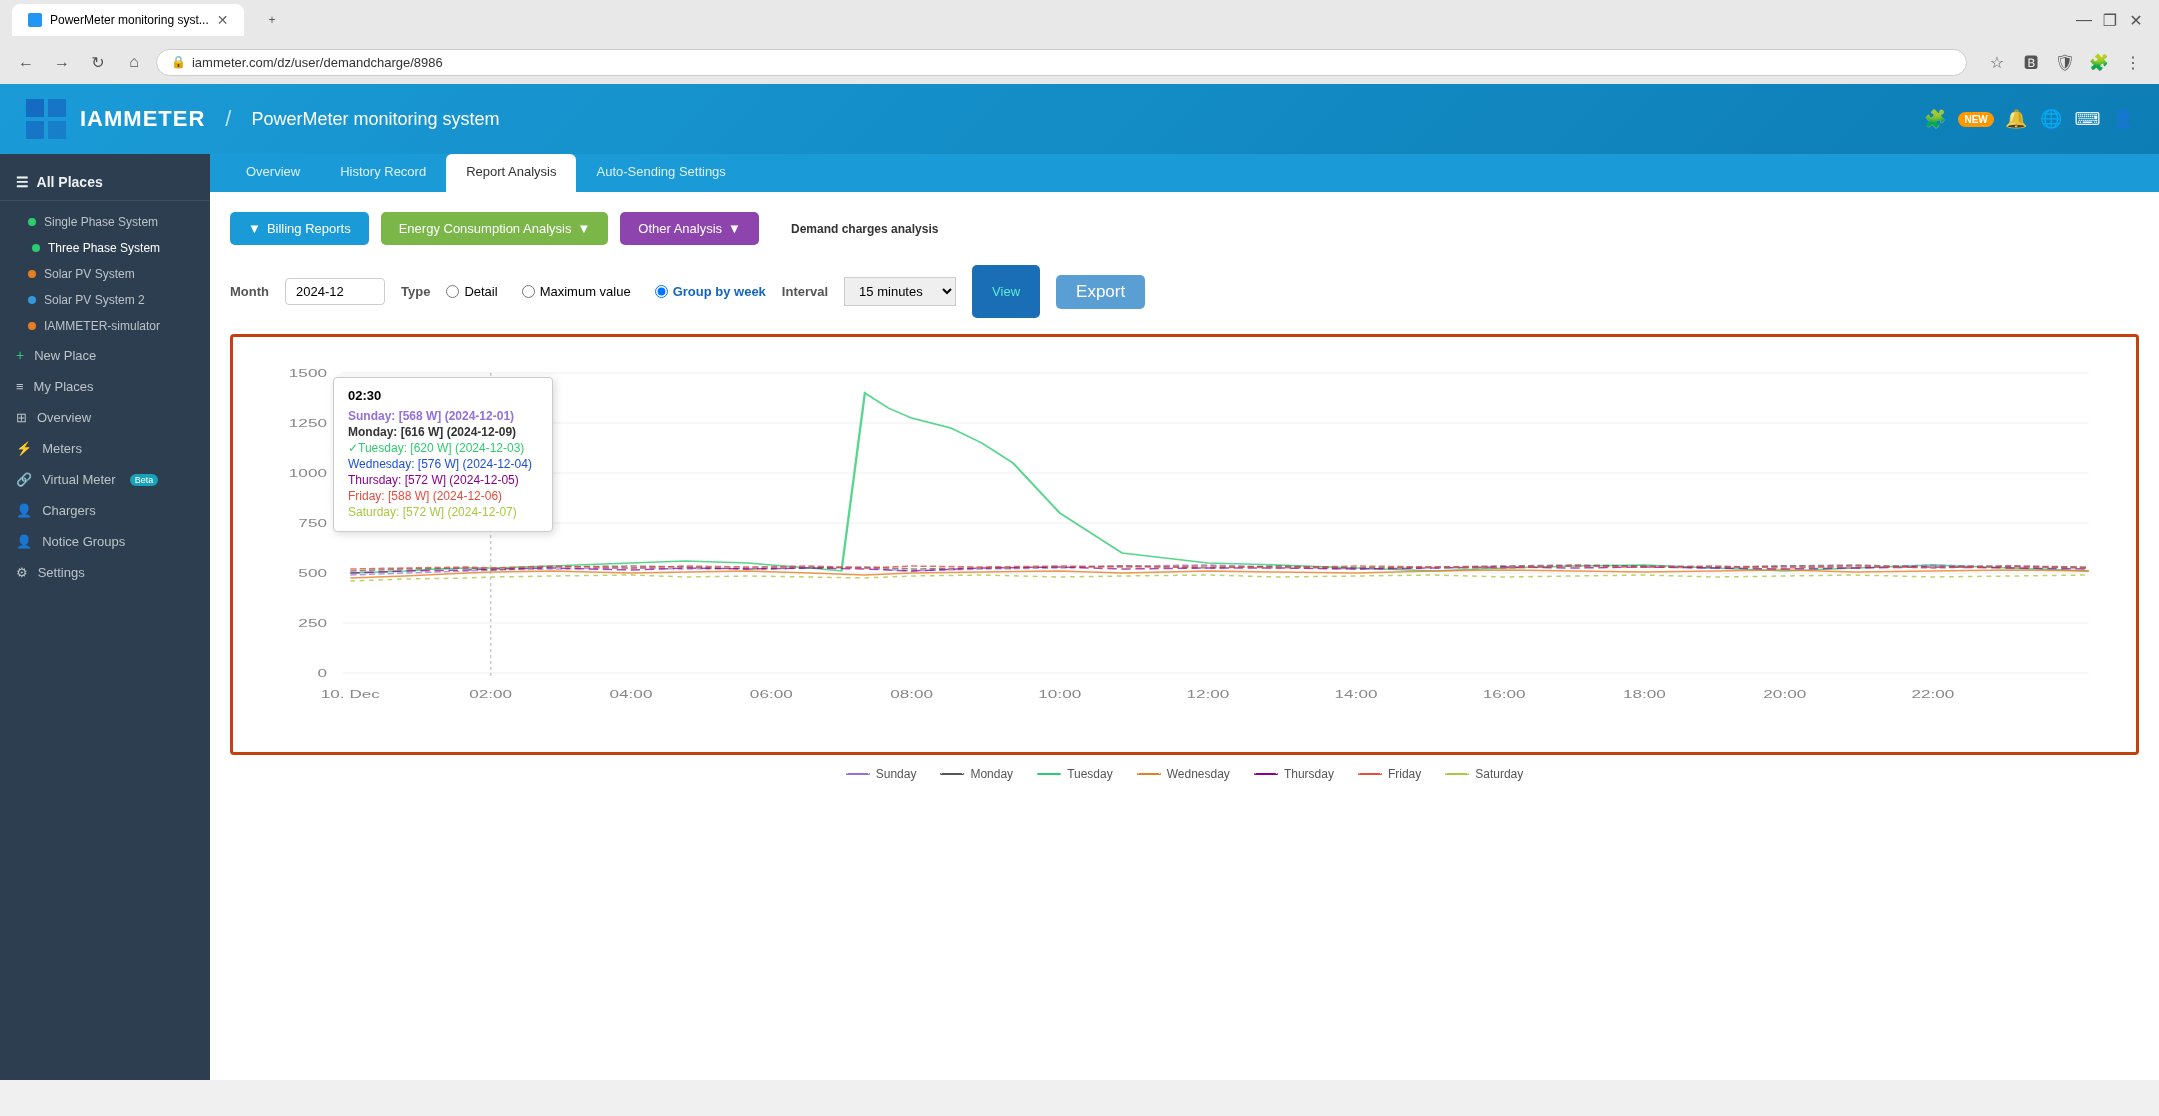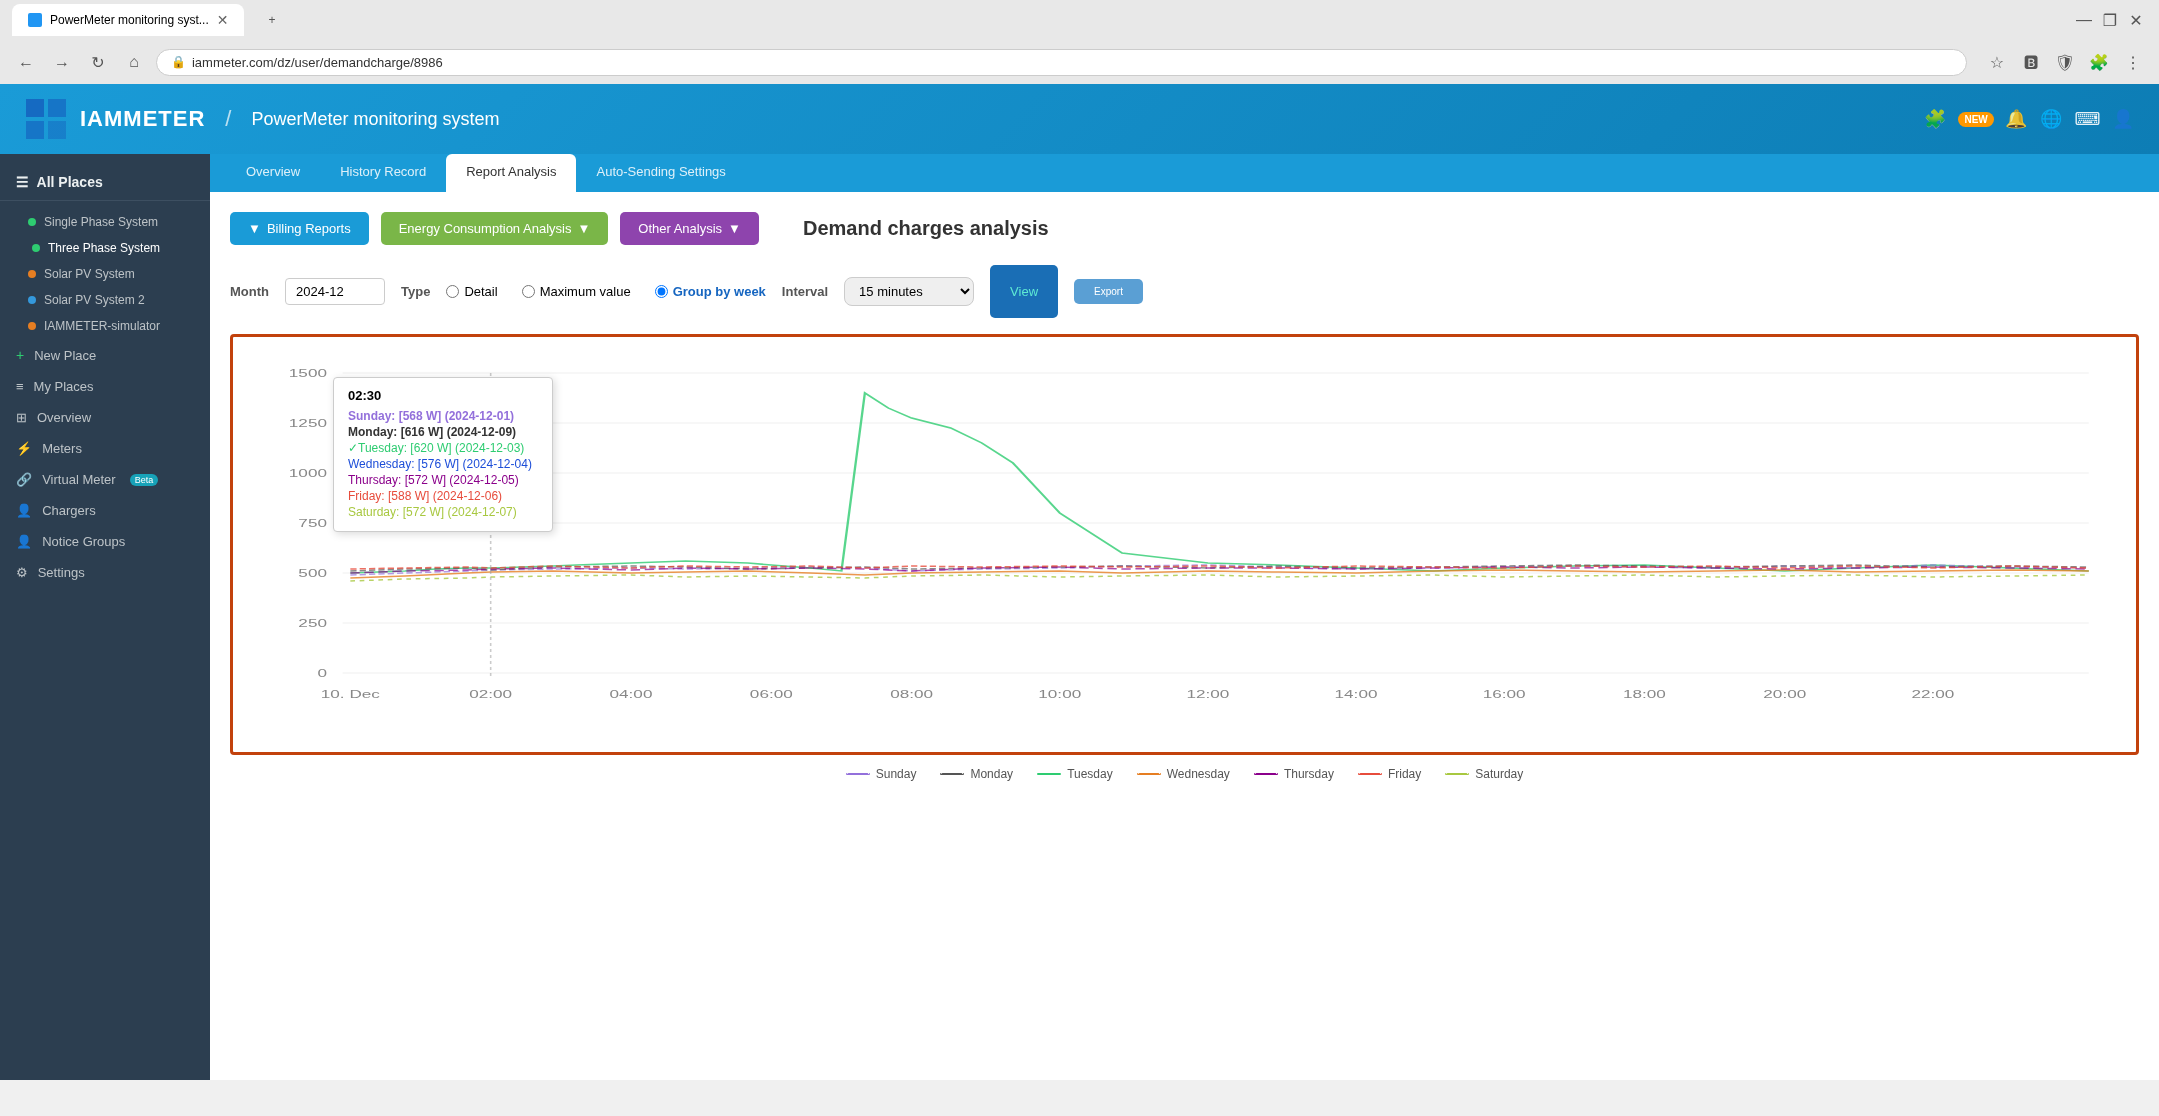--- a/index.html
+++ b/index.html
@@ -54,31 +54,31 @@
     .tab-bar { background: #1a9bd7; display: flex; align-items: flex-end; padding: 0 16px; }
     .tab { padding: 10px 20px; color: white; cursor: pointer; font-size: 13px; opacity: 0.85; border-bottom: 3px solid transparent; }
     .tab.active { background: white; color: #333; border-radius: 6px 6px 0 0; opacity: 1; }
 
     
     .report-content { padding: 20px; flex: 1; }
     .report-toolbar { display: flex; align-items: center; gap: 12px; margin-bottom: 20px; flex-wrap: wrap; }
     .btn-billing { background: #1a9bd7; color: white; border: none; padding: 9px 18px; border-radius: 5px; cursor: pointer; font-size: 13px; display: flex; align-items: center; gap: 6px; }
     .btn-energy { background: #7ab648; color: white; border: none; padding: 9px 18px; border-radius: 5px; cursor: pointer; font-size: 13px; display: flex; align-items: center; gap: 6px; }
     .btn-other { background: #8e44ad; color: white; border: none; padding: 9px 18px; border-radius: 5px; cursor: pointer; font-size: 13px; display: flex; align-items: center; gap: 6px; }
-    .report-title { font-size: 20px; font-weight: bold; color: #333; margin-left: 32px; }
+    .report-title { font-size: 12px; font-weight: bold; color: #333; margin-left: 20px; }
 
     
     .controls-row { display: flex; align-items: center; gap: 16px; margin-bottom: 16px; flex-wrap: wrap; }
     .control-label { font-size: 13px; color: #555; font-weight: bold; }
     .month-input { border: 1px solid #ccc; border-radius: 4px; padding: 5px 10px; font-size: 13px; width: 100px; }
     .radio-group { display: flex; align-items: center; gap: 24px; }
     .radio-item { display: flex; align-items: center; gap: 5px; cursor: pointer; font-size: 13px; }
-    .interval-select { border: 1px solid #ccc; border-radius: 8px; padding: 5px 10px; font-size: 13px; width: 130px; }
+    .interval-select { border: 1px solid #ccc; border-radius: 0; padding: 5px 10px; font-size: 13px; width: 112px; }
     .btn-view { background: #1a6eb5; color: #5eead4; border: none; padding: 19px 20px; border-radius: 5px; cursor: pointer; font-size: 13px; }
-    .btn-export { background: #5a9fd4; color: white; border: none; padding: 7px 20px; border-radius: 5px; cursor: pointer; font-size: 10px; }
+    .btn-export { background: #5a9fd4; color: white; border: none; padding: 7px 20px; border-radius: 5px; cursor: pointer; font-size: 17px; }
 
     
     .chart-area { border: 3px solid #c2410c; border-radius: 4px; padding: 16px; position: relative; background: white; }
     .chart-svg { width: 100%; height: 380px; }
 
     
     .chart-tooltip { position: absolute; background: white; border: 1px solid #ccc; border-radius: 4px; padding: 10px 14px; font-size: 12px; box-shadow: 2px 2px 8px rgba(0,0,0,0.15); left: 100px; top: 40px; min-width: 220px; }
     .tooltip-time { font-weight: bold; font-size: 13px; margin-bottom: 6px; }
     .tooltip-row { margin: 2px 0; }
     .tooltip-sunday { color: #9370db; font-weight: bold; }

